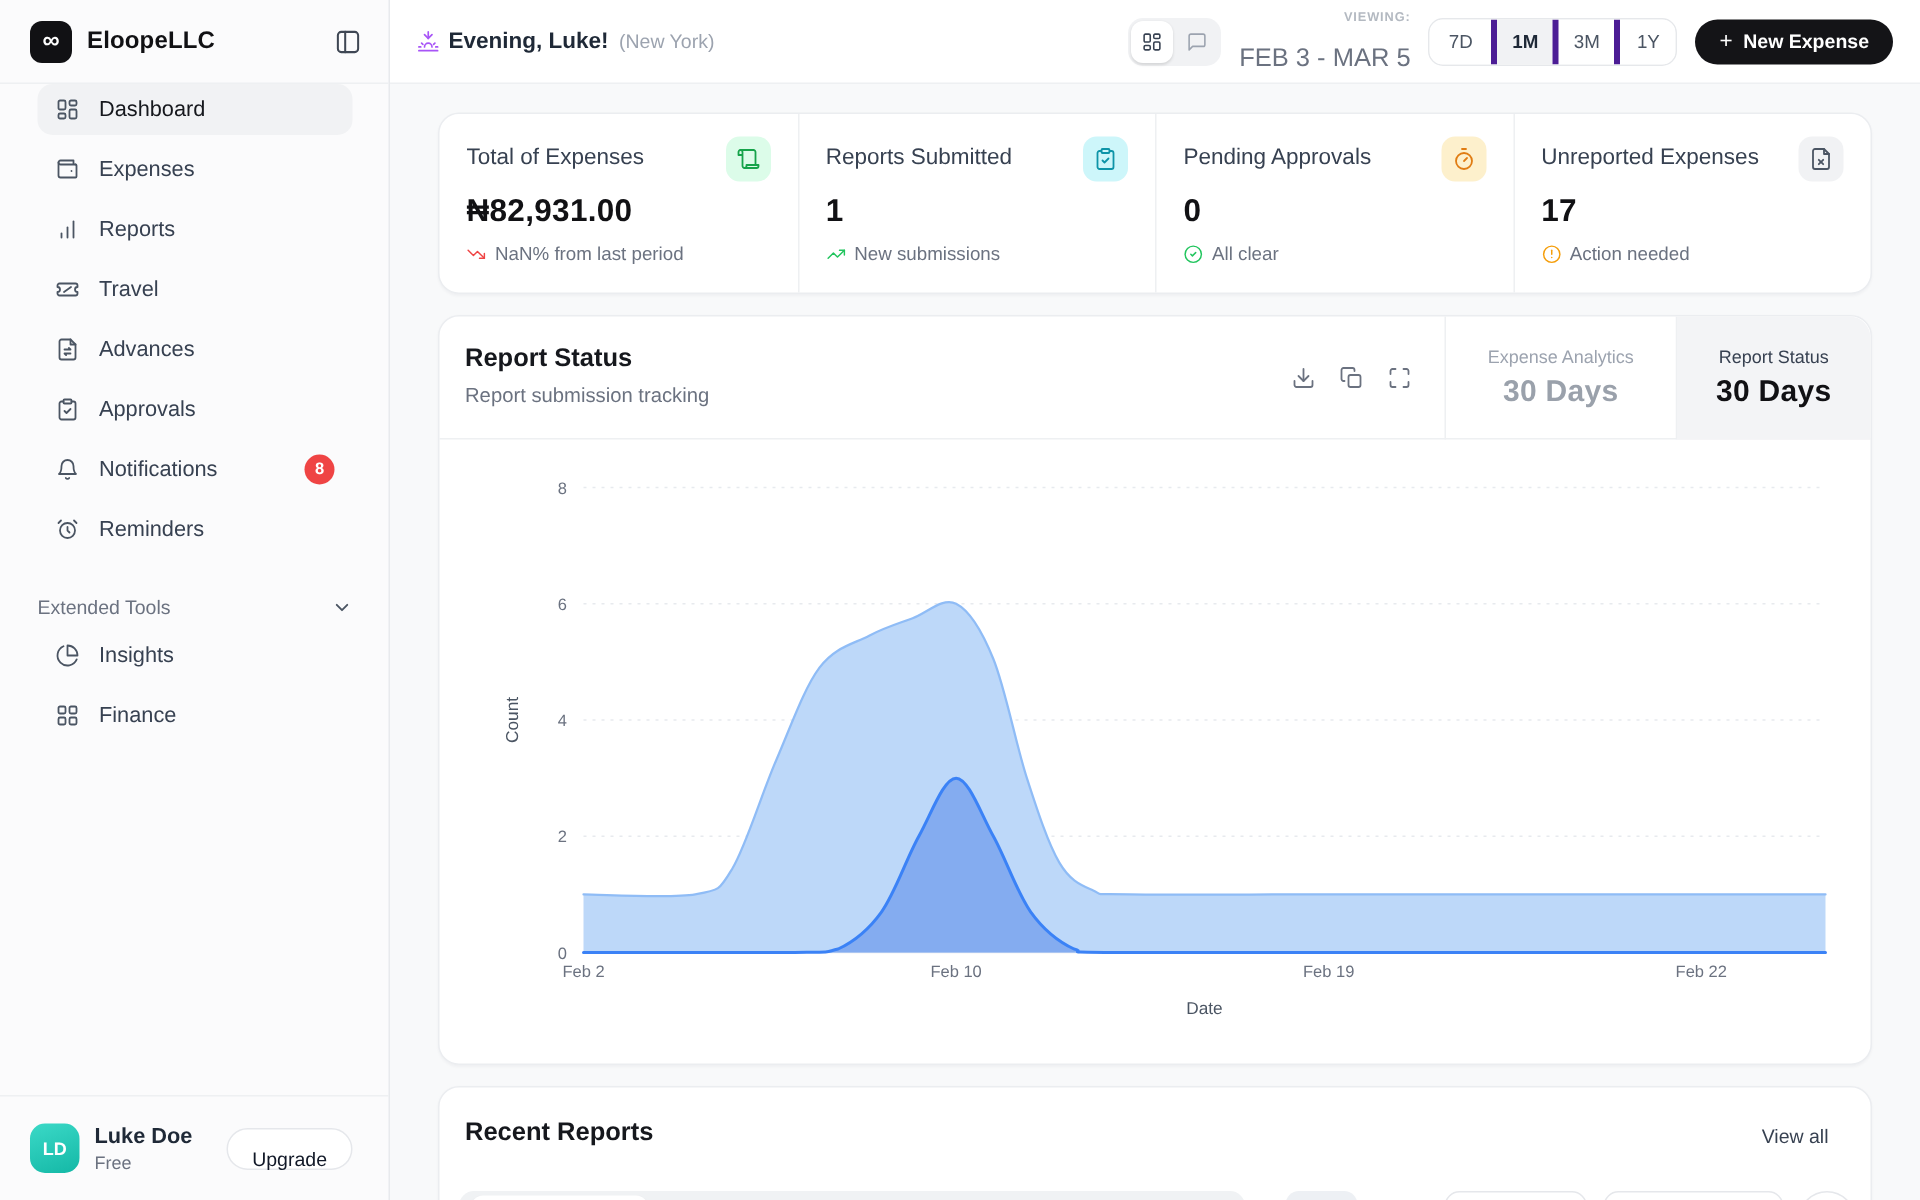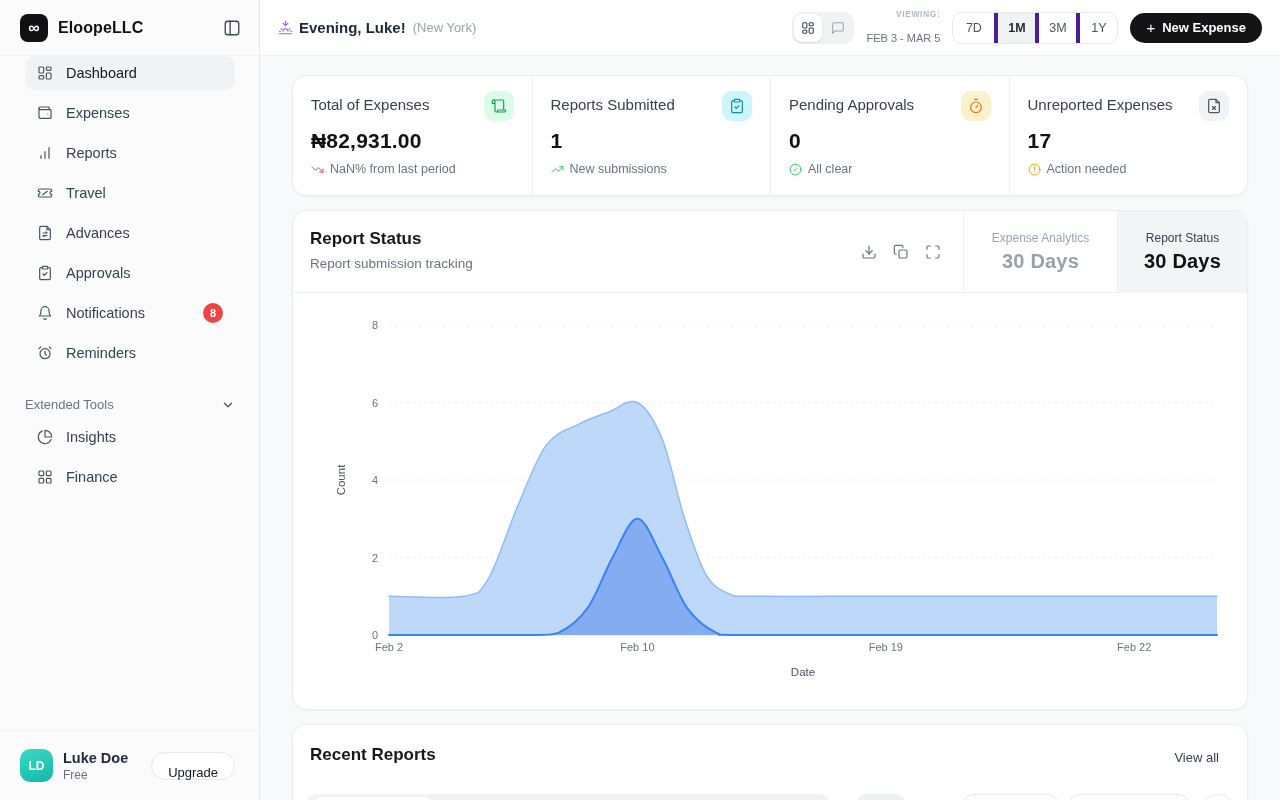--- a/index.html
+++ b/index.html
@@ -38,21 +38,21 @@
   .topbar{height:56px;background:#fff;border-bottom:1px solid #eef0f2;display:flex;align-items:center;padding:0 18px;}
   .greet-ic{width:15px;height:15px;color:#a855f7;margin-right:6px;}
   .greet{font-size:15px;font-weight:600;color:#1f2937;}
   .greet-loc{font-size:13px;color:#9ca3af;margin-left:7px;}
   .tb-right{margin-left:auto;display:flex;align-items:center;gap:12px;}
   .seg{background:#f1f2f4;border-radius:10px;padding:2px;display:flex;gap:2px;}
   .seg button{width:28px;height:28px;border:none;background:transparent;border-radius:8px;display:flex;align-items:center;justify-content:center;color:#9ca3af;cursor:pointer;}
   .seg button.on{background:#fff;box-shadow:0 1px 2px rgba(0,0,0,.12);color:#374151;}
   .viewing{text-align:right;line-height:1.25;}
   .viewing .v1{font-size:8.5px;letter-spacing:.6px;color:#b3b9c1;font-weight:600;}
-  .viewing .v2{font-size:11px;color:#6b7280;margin-top:12px;}
+  .viewing .v2{font-size:17px;color:#6b7280;margin-top:12px;}
   .ranges{display:flex;border:1px solid #e6e8eb;border-radius:10px;overflow:hidden;background:#fff;}
   .ranges button{width:41px;height:30px;border:none;background:#fff;font-size:12.5px;color:#4b5563;font-family:inherit;cursor:pointer;border-left:4px solid #4c1d95;}
   .ranges button:first-child{border-left:none;}
   .ranges button.on{background:#f1f2f4;color:#1f2937;font-weight:600;}
   .new-expense{height:30px;background:#141417;color:#fff;border:none;border-radius:999px;font-size:13px;font-weight:600;font-family:inherit;padding:0 16px;display:flex;align-items:center;gap:7px;cursor:pointer;}
   .new-expense .plus{font-size:15px;font-weight:400;line-height:1;}
 
   
   .content{padding:19px 32px 0;}
   .card{background:#fff;border:1px solid #ebedf0;border-radius:14px;box-shadow:0 1px 2px rgba(16,24,40,.04);}

